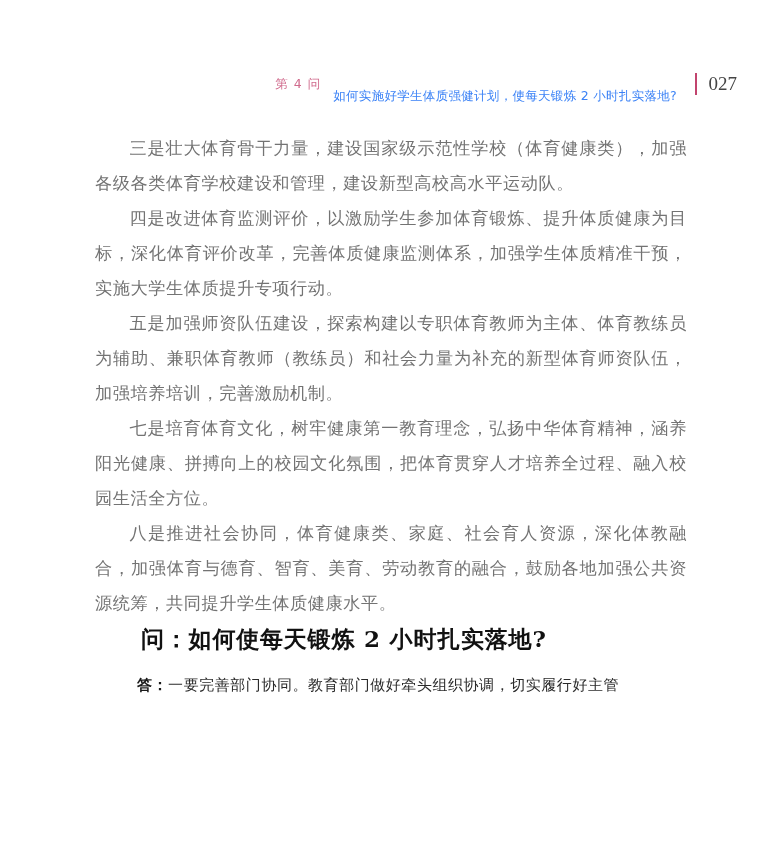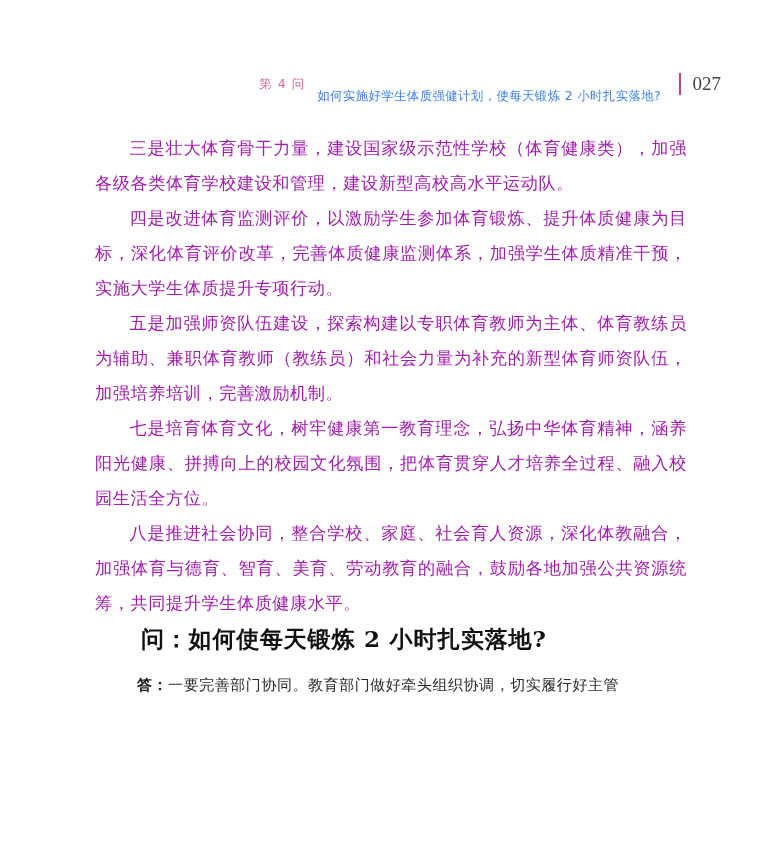--- a/index.html
+++ b/index.html
@@ -11,21 +11,21 @@
       width: 778px;
       height: 847px;
       position: relative;
       overflow: hidden;
       font-family: "DejaVu Serif", "Liberation Serif", serif;
       color: #2a2a2a;
     }
     .header {
       position: absolute;
       top: 72px;
-      left: 0;
+      left: 16px;
       width: 721px;
       height: 24px;
       display: flex;
       justify-content: flex-end;
       align-items: center;
       font-family: "DejaVu Sans", "Liberation Sans", sans-serif;
       font-size: 12.5px;
       color: #555;
     }
     .header .chapter {
@@ -57,21 +57,21 @@
       width: 592px;
     }
     .para {
       margin: 0;
       font-size: 17.2px;
       line-height: 35px;
       text-indent: 2em;
       text-align: justify;
       text-align-last: left;
       letter-spacing: 0.55px;
-      color: #a21caf;
+      color: #737373;
     }
     .question {
       margin: 0;
       font-size: 23px;
       line-height: 35px;
       text-indent: 2em;
       font-weight: bold;
       color: #111;
       letter-spacing: 0.8px;
     }
@@ -96,16 +96,16 @@
   <span class="title">如何实施好学生体质强健计划，使每天锻炼 2 小时扎实落地?</span>
   <span class="divider"></span>
   <span class="page-num">027</span>
 </div>
 
 <div class="content">
   <p class="para">三是壮大体育骨干力量，建设国家级示范性学校（体育健康类），加强各级各类体育学校建设和管理，建设新型高校高水平运动队。</p>
   <p class="para">四是改进体育监测评价，以激励学生参加体育锻炼、提升体质健康为目标，深化体育评价改革，完善体质健康监测体系，加强学生体质精准干预，实施大学生体质提升专项行动。</p>
   <p class="para">五是加强师资队伍建设，探索构建以专职体育教师为主体、体育教练员为辅助、兼职体育教师（教练员）和社会力量为补充的新型体育师资队伍，加强培养培训，完善激励机制。</p>
   <p class="para">七是培育体育文化，树牢健康第一教育理念，弘扬中华体育精神，涵养阳光健康、拼搏向上的校园文化氛围，把体育贯穿人才培养全过程、融入校园生活全方位。</p>
-  <p class="para">八是推进社会协同，整合学校、家庭、社会育人资源，深化体教融合，加强体育与德育、智育、美育、劳动教育的融合，鼓励各地加强公共资源统筹，共同提升学生体质健康水平。</p>
+  <p class="para">八是推进社会协同，体育健康类、家庭、社会育人资源，深化体教融合，加强体育与德育、智育、美育、劳动教育的融合，鼓励各地加强公共资源统筹，共同提升学生体质健康水平。</p>
   <p class="question">问：如何使每天锻炼 2 小时扎实落地?</p>
   <p class="answer"><span class="label">答：</span><span>一要完善部门协同。教育部门做好牵头组织协调，切实履行好主管</span></p>
 </div>
 
 </body></html>

